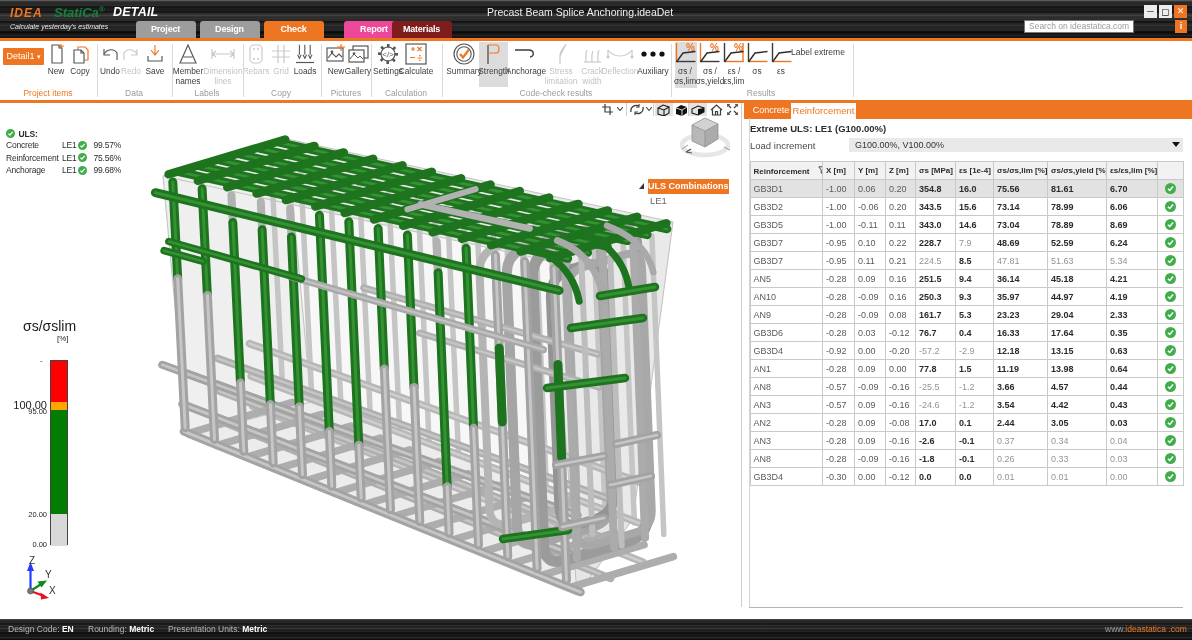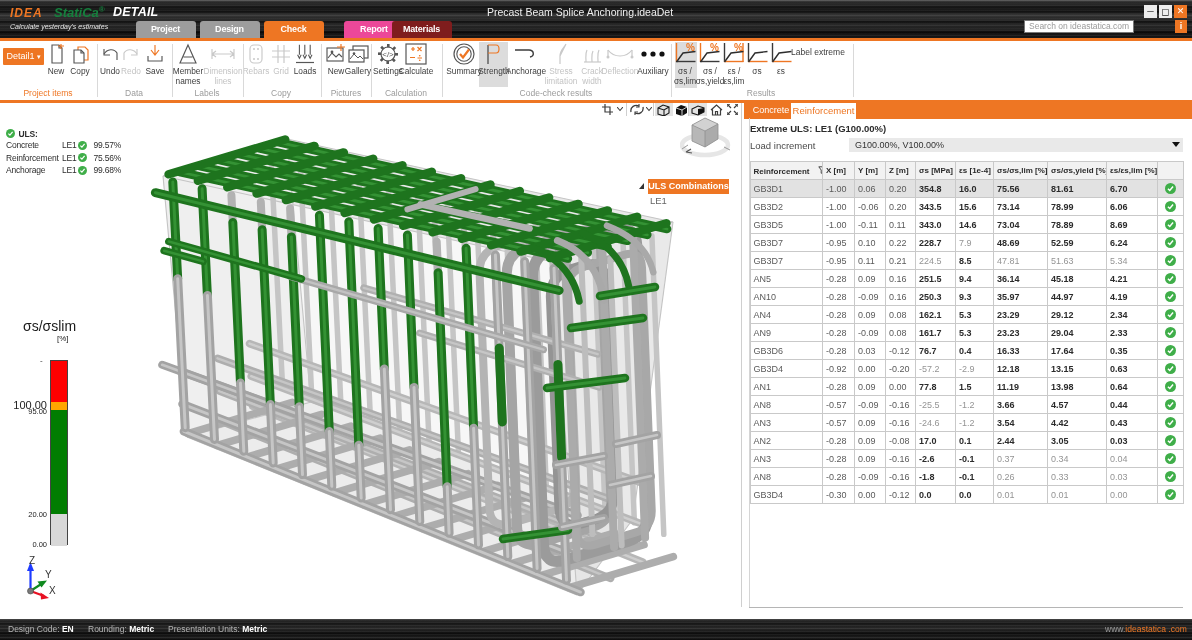--- a/index.html
+++ b/index.html
@@ -539,21 +539,21 @@
 <svg class="abs" style="left:680px;top:115px" width="52" height="45" viewBox="0 0 52 45">
     <ellipse cx="25" cy="30" rx="23" ry="10" fill="none" stroke="#e6e6e6" stroke-width="4.5"></ellipse>
     <path d="M2 34 l6 -4 M44 32 l6 3" stroke="#999" stroke-width="1"></path>
     <path d="M6 37 l5 -3 M6 37 l6 1" stroke="#555" stroke-width="1.2"></path>
     <path d="M12 10 L25 3 L38 9 L38 24 L25 32 L12 26 Z" fill="#c6c6c6"></path>
     <path d="M12 10 L25 3 L38 9 L25 16 Z" fill="#d2d2d2"></path>
     <path d="M12 10 L25 16 L25 32 L12 26 Z" fill="#b7b7b7"></path>
     <path d="M25 16 L38 9 L38 24 L25 32 Z" fill="#ababab"></path>
     <path d="M12 10 L25 3 L38 9 L38 24 L25 32 L12 26 Z M12 10 L25 16 L38 9 M25 16 L25 32" fill="none" stroke="#909090" stroke-width="0.8"></path>
   </svg>
-<div class="abs" style="left:648px;top:179px;width:81px;height:14.5px;background:#ee7623;color:#fff;font-weight:bold;font-size:9px;line-height:14.5px;text-align:center">ULS Combinations</div>
+<div class="abs" style="left:648px;top:179px;width:81px;height:14.5px;background:#ee7623;color:#fff;font-weight:bold;font-size:9px;line-height:14.5px;">ULS Combinations</div>
 <div class="abs" style="left:639px;top:183px;width:0;height:0;border-left:5px solid transparent;border-bottom:6px solid #333"></div>
 <div class="abs" style="left:650px;top:195px;font-size:9.5px;color:#666">LE1</div>
 <div class="abs vdiv"></div>
 <div class="abs panel-head"></div>
 <div class="abs ptab">Concrete</div>
 <div class="abs ptab-active">Reinforcement</div>
 <div class="abs" style="left:750px;top:123px;font-size:9.5px;font-weight:bold;color:#2b2b2b">Extreme ULS: LE1 (G100.00%)</div>
 <div class="abs" style="left:750px;top:140px;font-size:9.5px;color:#4a4a4a">Load increment</div>
 <div class="abs" style="left:849px;top:138px;width:334px;height:14px;background:#e9e9e9;font-size:9px;color:#333;line-height:14px;padding-left:6px">G100.00%, V100.00%</div>
 <div class="abs" style="left:1172px;top:142px;width:0;height:0;border-left:4px solid transparent;border-right:4px solid transparent;border-top:5px solid #111"></div>
@@ -688,37 +688,20 @@
         <td class="b">44.97</td>
         <td class="b">4.19</td>
         <td style="padding:0">
           <svg width="11" height="11" viewBox="0 0 12 12" style="display:block;margin:0 auto">
             <circle cx="6" cy="6" r="6" fill="#3fae49"></circle>
             <path d="M3.2 6.2 L5.2 8.2 L8.8 3.8" fill="none" stroke="#fff" stroke-width="1.6"></path>
           </svg>
         </td>
       </tr>
       <tr>
-        <td>AN4</td>
-        <td>-0.28</td>
-        <td>0.09</td>
-        <td>0.08</td>
-        <td class="b">162.1</td>
-        <td class="b">5.3</td>
-        <td class="b">23.29</td>
-        <td class="b">29.12</td>
-        <td class="b">2.34</td>
-        <td style="padding:0">
-          <svg width="11" height="11" viewBox="0 0 12 12" style="display:block;margin:0 auto">
-            <circle cx="6" cy="6" r="6" fill="#3fae49"></circle>
-            <path d="M3.2 6.2 L5.2 8.2 L8.8 3.8" fill="none" stroke="#fff" stroke-width="1.6"></path>
-          </svg>
-        </td>
-      </tr>
-      <tr>
         <td>AN9</td>
         <td>-0.28</td>
         <td>-0.09</td>
         <td>0.08</td>
         <td class="b">161.7</td>
         <td class="b">5.3</td>
         <td class="b">23.23</td>
         <td class="b">29.04</td>
         <td class="b">2.33</td>
         <td style="padding:0">

